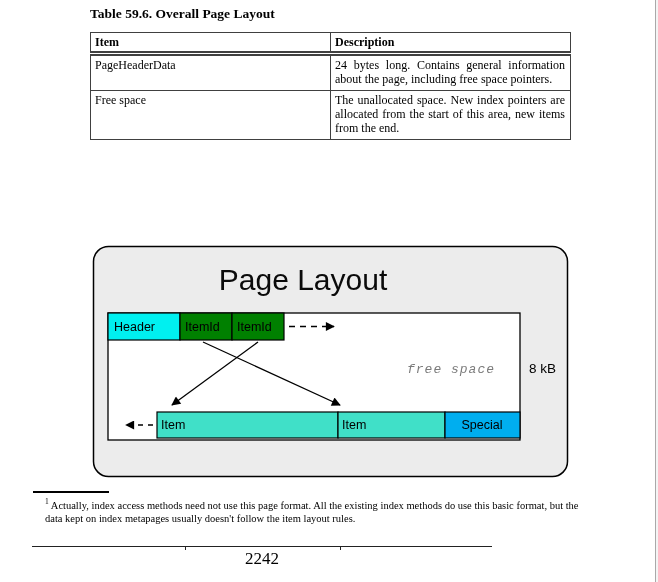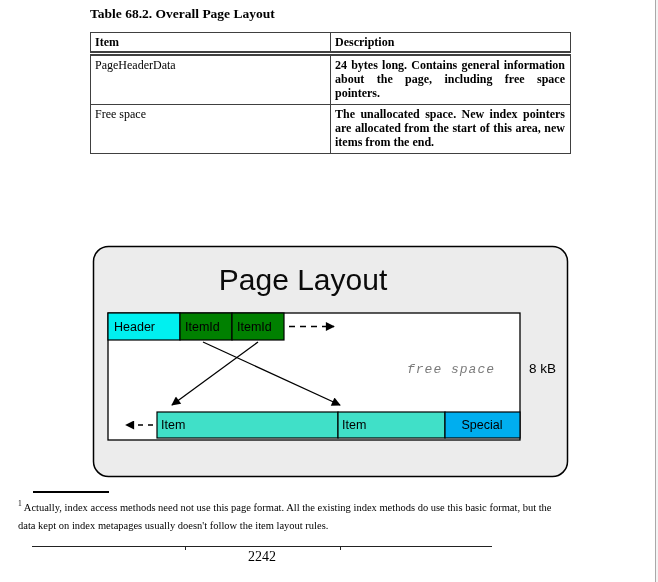--- a/index.html
+++ b/index.html
@@ -33,51 +33,51 @@
     border: 1px solid #404040;
     vertical-align: top;
     padding: 2px 5px 4px 4px;
   }
   table.layout-table th {
     text-align: left;
     font-size: 12px;
     border-bottom: 5px double #404040;
     padding-bottom: 2px;
   }
-  td.desc-cell { text-align: justify; font-weight: bold; }
+  td.desc-cell { text-align: justify; }
   .diagram-svg { position: absolute; left: 92px; top: 245px; }
   .blk-label { font-family: "Liberation Sans", sans-serif; font-size: 12.5px; fill: #000; }
   .diag-title { font-family: "Liberation Sans", sans-serif; font-size: 30px; fill: #0a0a0a; }
   .free-space { font-family: "Liberation Mono", monospace; font-style: italic; font-size: 13px; letter-spacing: 1px; fill: #7b7b7b; }
   .size-lbl { font-family: "Liberation Sans", sans-serif; font-size: 13.5px; fill: #000; }
   .footnote-sep {
     position: absolute; left: 33px; top: 491px;
     width: 76px; border-top: 2px solid #000;
   }
   .footnote {
-    position: absolute; left: 18px; top: 495px;
-    width: 540px; font-size: 10.5px; line-height: 18px;
+    position: absolute; left: 45px; top: 495px;
+    width: 540px; font-size: 10.5px; line-height: 13px;
   }
   .footnote sup { font-size: 7.5px; }
   .footer-rule {
     position: absolute; left: 32px; top: 546px;
     width: 460px; border-top: 1px solid #222;
   }
   .footer-tick {
     position: absolute; top: -1px; width: 1px; height: 4px; background: #222;
   }
   .page-number {
     position: absolute; left: 232px; top: 549px;
-    width: 60px; text-align: center; font-size: 14px;
+    width: 60px; text-align: center; font-size: 17px;
   }
 </style>
 </head>
 <body>
 
-<h1 class="doc-title">Table 68.2. Overall Page Layout</h1>
+<h1 class="doc-title">Table 59.6. Overall Page Layout</h1>
 
 <table class="layout-table">
   <thead>
     <tr>
       <th>Item</th>
       <th>Description</th>
     </tr>
   </thead>
   <tbody>
     <tr>

